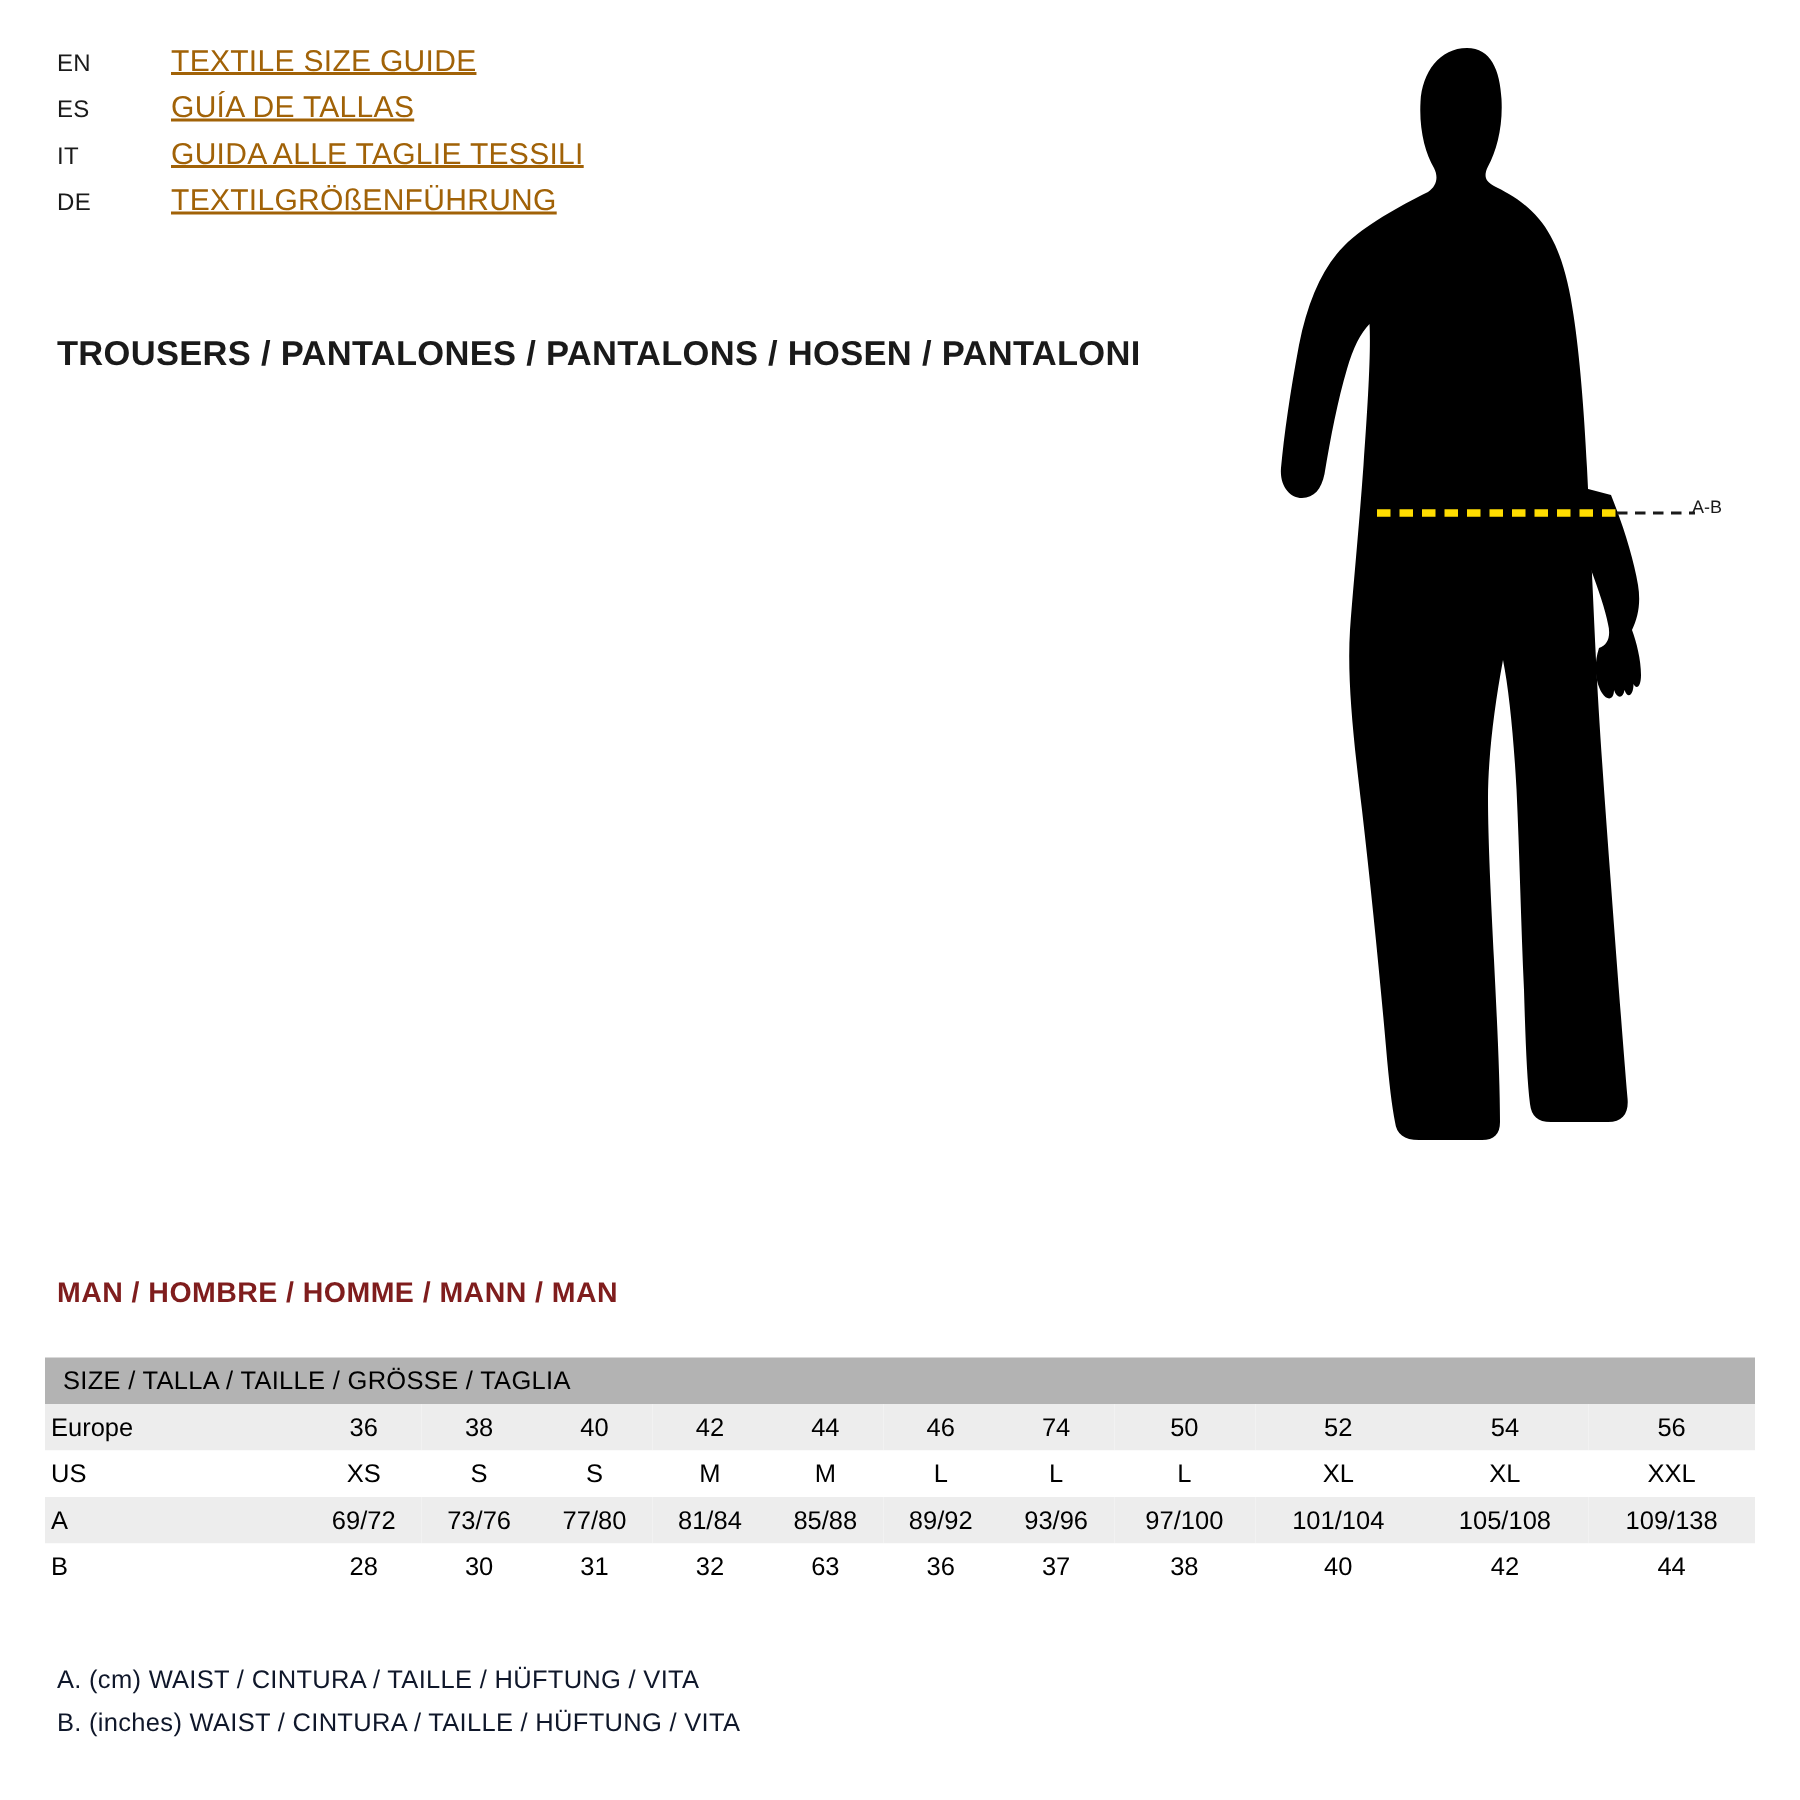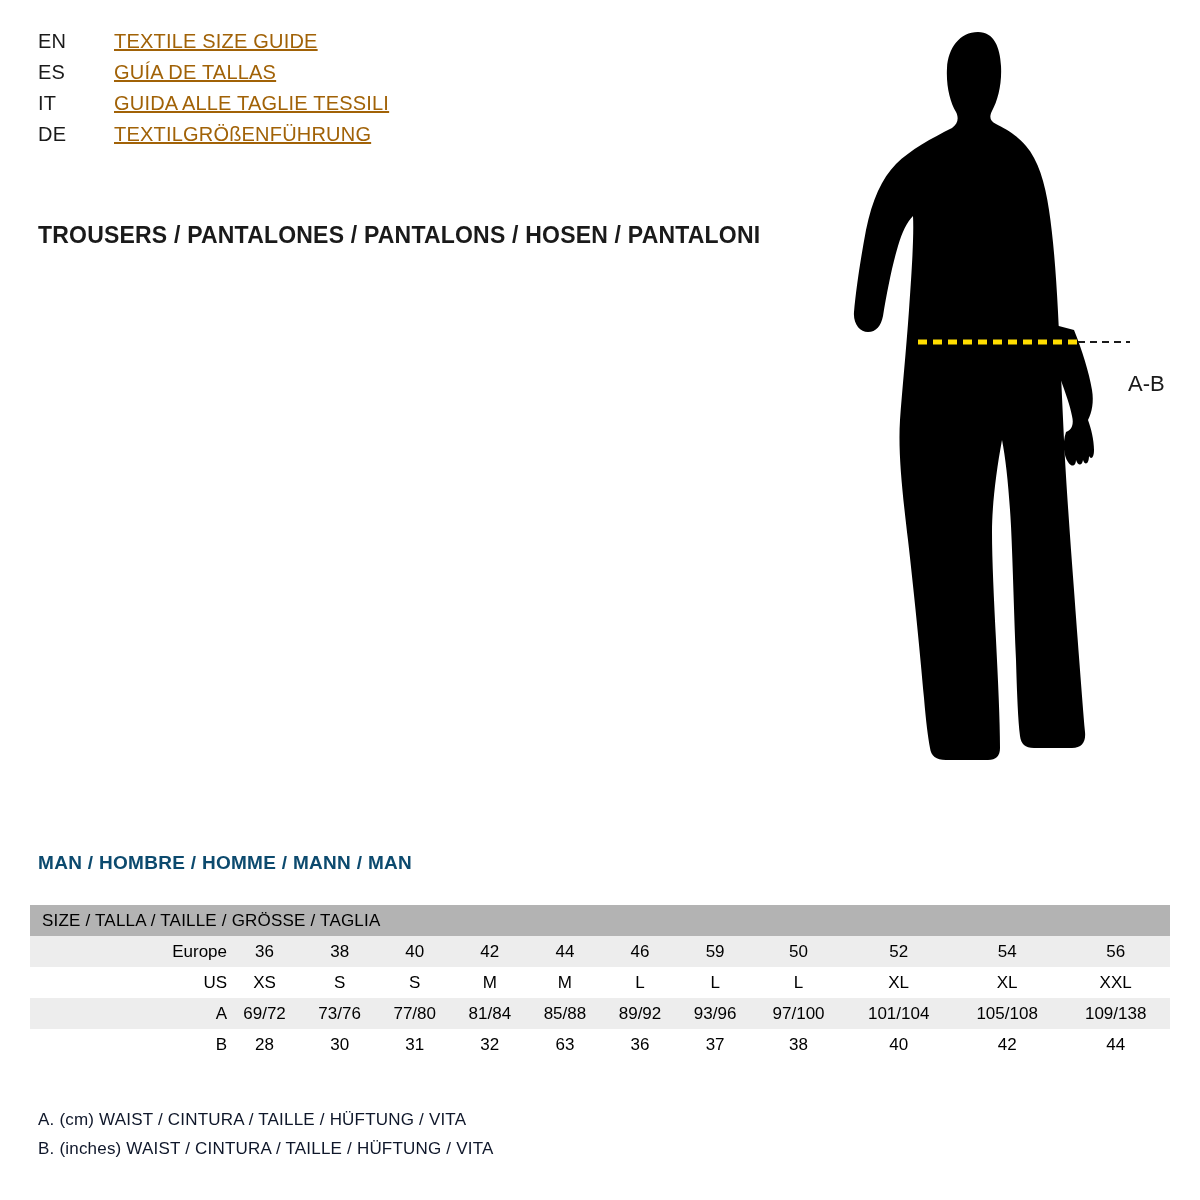--- a/index.html
+++ b/index.html
@@ -23,21 +23,21 @@
     top: 30px;
     width: 780px;
   }
   .lang-row {
     display: flex;
     align-items: baseline;
     height: 31px;
   }
   .lang-code {
     width: 76px;
-    font-size: 20px;
+    font-size: 16px;
     letter-spacing: 0.2px;
     color: #1a1a1a;
   }
   .lang-text {
     font-size: 20px;
     letter-spacing: 0.2px;
     color: #a16207;
     text-decoration: underline;
   }
   .garment-title {
@@ -60,56 +60,55 @@
     width: 380px;
     height: 790px;
   }
   .figure-wrap svg {
     display: block;
   }
   .measure-label {
     position: absolute;
     left: 318px;
     top: 311px;
-    font-size: 22px;
-    color: #1a1a1a;
-    margin-top: 40px;
+    font-size: 12px;
+    color: #1a1a1a;
   }
 
   
   .section-title {
     position: absolute;
     left: 38px;
     top: 852px;
     font-size: 19px;
     font-weight: bold;
     letter-spacing: 0.3px;
-    color: #0c4a6e;
+    color: #7f1d1d;
   }
 
   table.size-table {
     position: absolute;
     left: 30px;
     top: 905px;
     width: 1140px;
     border-collapse: collapse;
     font-size: 17px;
   }
   table.size-table th,
   table.size-table td {
     padding: 0;
     height: 31px;
     font-weight: normal;
     color: #000000;
     text-align: center;
     vertical-align: middle;
   }
   table.size-table .row-head {
-    text-align: right;
-    padding-left: 27px;
+    text-align: left;
+    padding-left: 4px;
     width: 170px;
   }
   tr.header-row {
     background: #b3b3b3;
   }
   tr.header-row th {
     text-align: left;
     padding-left: 12px;
     font-weight: normal;
     letter-spacing: 0.2px;
@@ -230,21 +229,21 @@
     </tr>
 
     <tr class="shade">
       <td class="row-head">Europe</td>
       <td>36</td>
       <td>38</td>
       <td>40</td>
       <td>42</td>
       <td>44</td>
       <td>46</td>
-      <td>59</td>
+      <td>74</td>
       <td>50</td>
       <td>52</td>
       <td>54</td>
       <td>56</td>
     </tr>
 
     <tr class="plain">
       <td class="row-head">US</td>
       <td>XS</td>
       <td>S</td>

